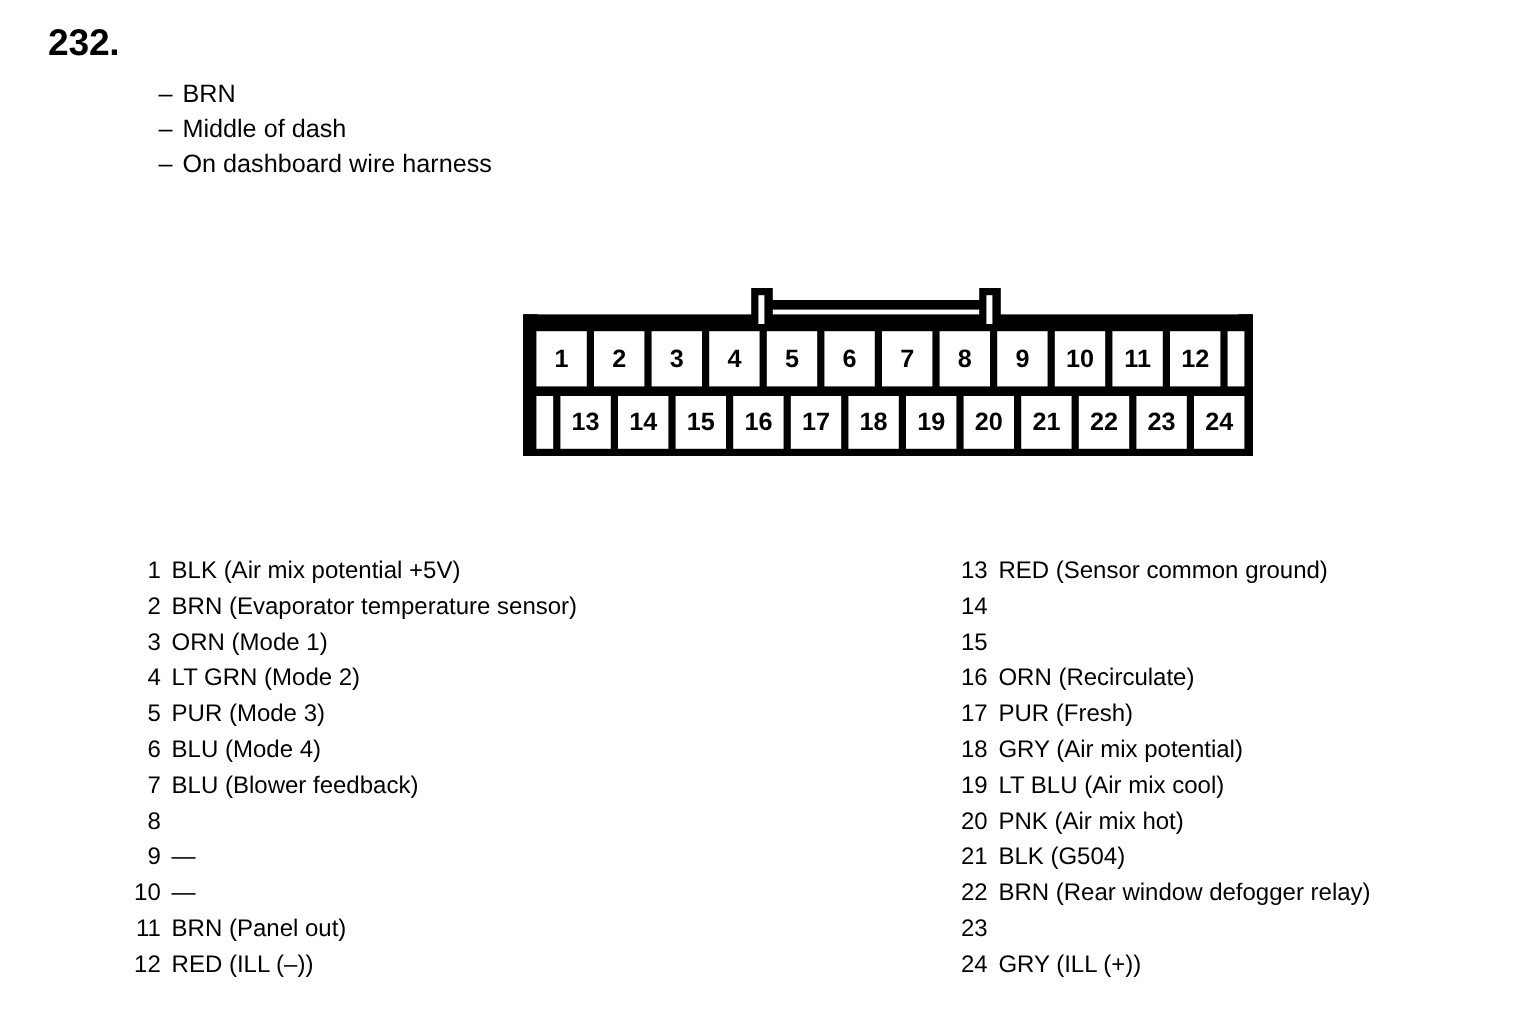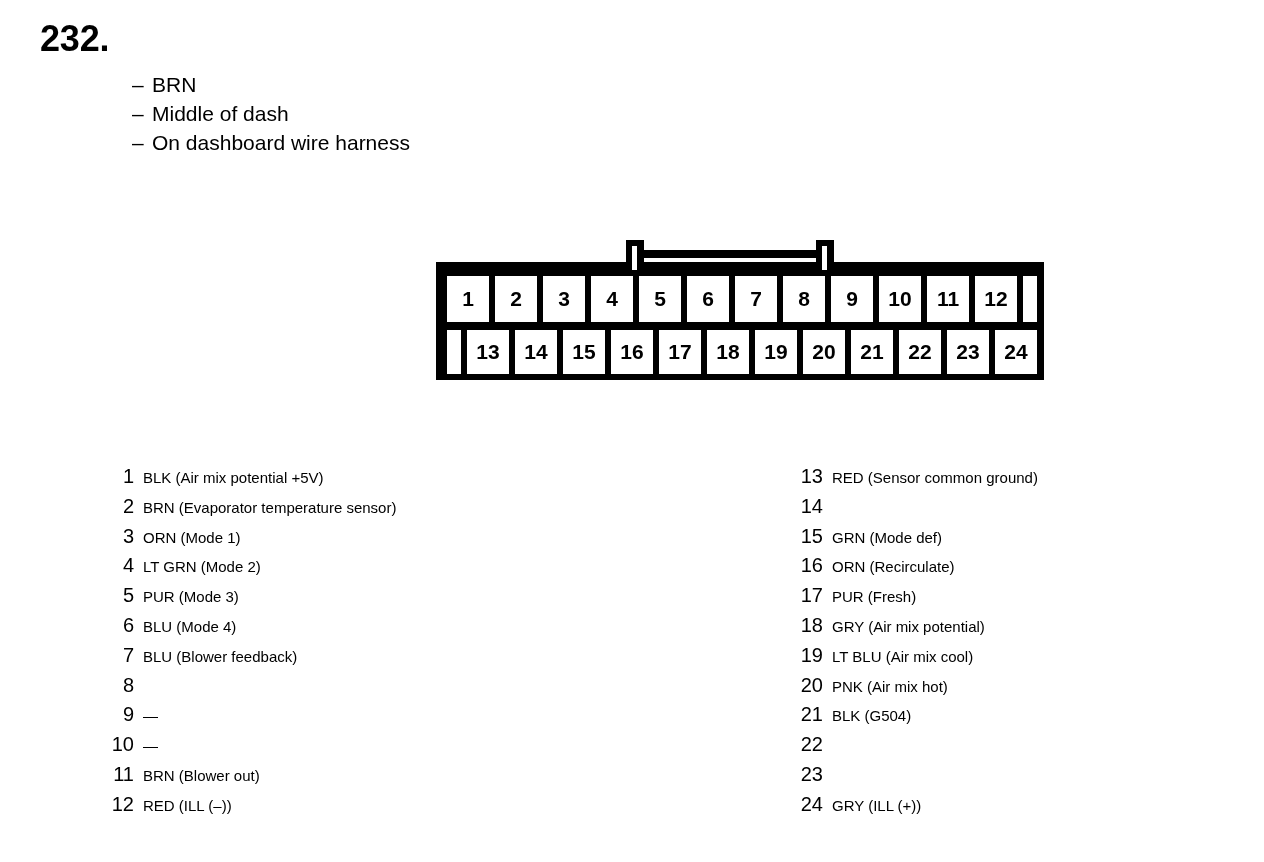--- a/index.html
+++ b/index.html
@@ -19,21 +19,21 @@
 
   
   .header {
     position: absolute;
     left: 40px;
     top: 18px;
   }
   .title-line {
     display: flex;
     align-items: baseline;
-    font-size: 36px;
+    font-size: 31px;
     font-weight: bold;
     letter-spacing: -0.2px;
     white-space: nowrap;
   }
   .title-number {
     margin-right: 14px;
   }
   .subtitle-list {
     margin-top: 10px;
     padding-left: 92px;
@@ -90,21 +90,21 @@
     white-space: nowrap;
   }
   .pin-index {
     width: 26px;
     flex: 0 0 26px;
     text-align: right;
     font-size: 20px;
   }
   .pin-desc {
     margin-left: 9px;
-    font-size: 15px;
+    font-size: 20px;
   }
 </style>
 </head>
 <body>
 
 <div class="header">
   <div class="title-line">
     <span class="title-number">232.</span>
   </div>
   <div class="subtitle-list">
@@ -295,39 +295,38 @@
     <div class="pin-row">
       <span class="pin-index">9</span>
       <span class="pin-desc">—</span>
     </div>
     <div class="pin-row">
       <span class="pin-index">10</span>
       <span class="pin-desc">—</span>
     </div>
     <div class="pin-row">
       <span class="pin-index">11</span>
-      <span class="pin-desc">BRN (Blower out)</span>
+      <span class="pin-desc">BRN (Panel out)</span>
     </div>
     <div class="pin-row">
       <span class="pin-index">12</span>
       <span class="pin-desc">RED (ILL (–))</span>
     </div>
   </div>
 
   <div class="pin-column right">
     <div class="pin-row">
       <span class="pin-index">13</span>
       <span class="pin-desc">RED (Sensor common ground)</span>
     </div>
     <div class="pin-row">
       <span class="pin-index">14</span>
     </div>
     <div class="pin-row">
       <span class="pin-index">15</span>
-      <span class="pin-desc">GRN (Mode def)</span>
     </div>
     <div class="pin-row">
       <span class="pin-index">16</span>
       <span class="pin-desc">ORN (Recirculate)</span>
     </div>
     <div class="pin-row">
       <span class="pin-index">17</span>
       <span class="pin-desc">PUR (Fresh)</span>
     </div>
     <div class="pin-row">
@@ -341,20 +340,21 @@
     <div class="pin-row">
       <span class="pin-index">20</span>
       <span class="pin-desc">PNK (Air mix hot)</span>
     </div>
     <div class="pin-row">
       <span class="pin-index">21</span>
       <span class="pin-desc">BLK (G504)</span>
     </div>
     <div class="pin-row">
       <span class="pin-index">22</span>
+      <span class="pin-desc">BRN (Rear window defogger relay)</span>
     </div>
     <div class="pin-row">
       <span class="pin-index">23</span>
     </div>
     <div class="pin-row">
       <span class="pin-index">24</span>
       <span class="pin-desc">GRY (ILL (+))</span>
     </div>
   </div>
 

